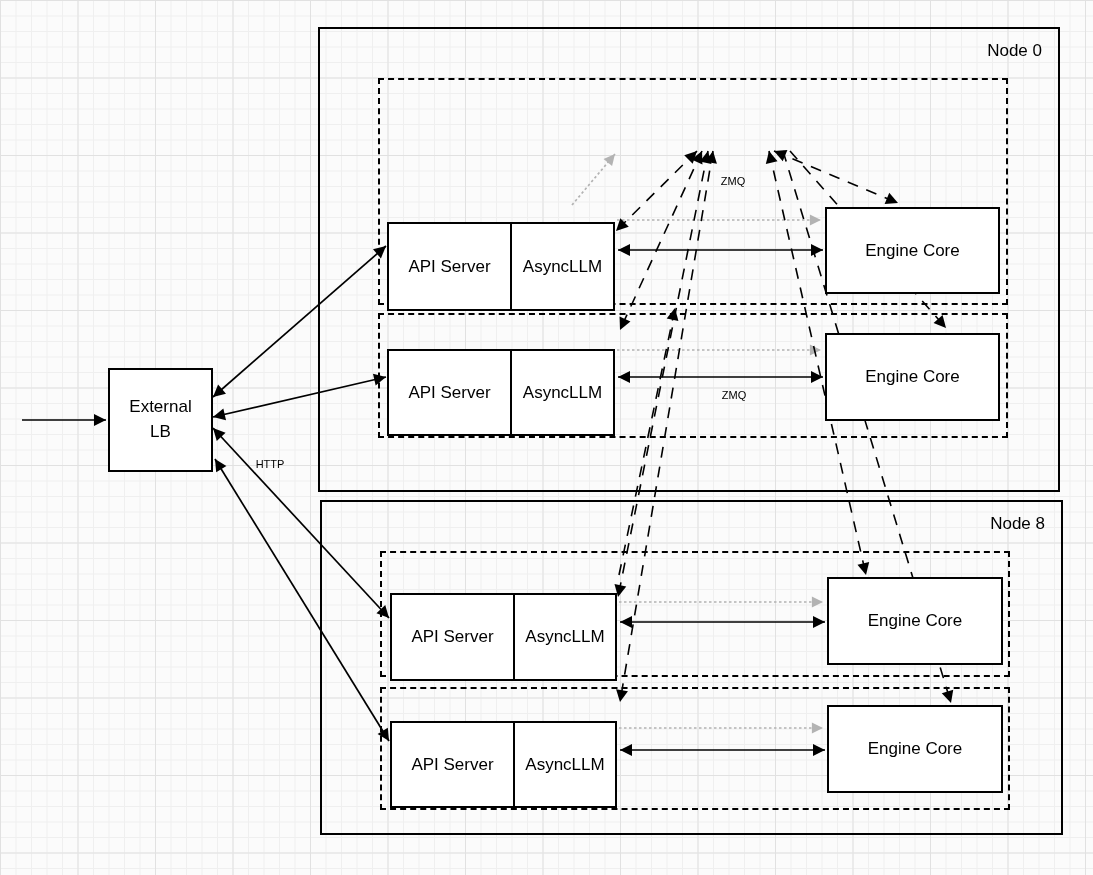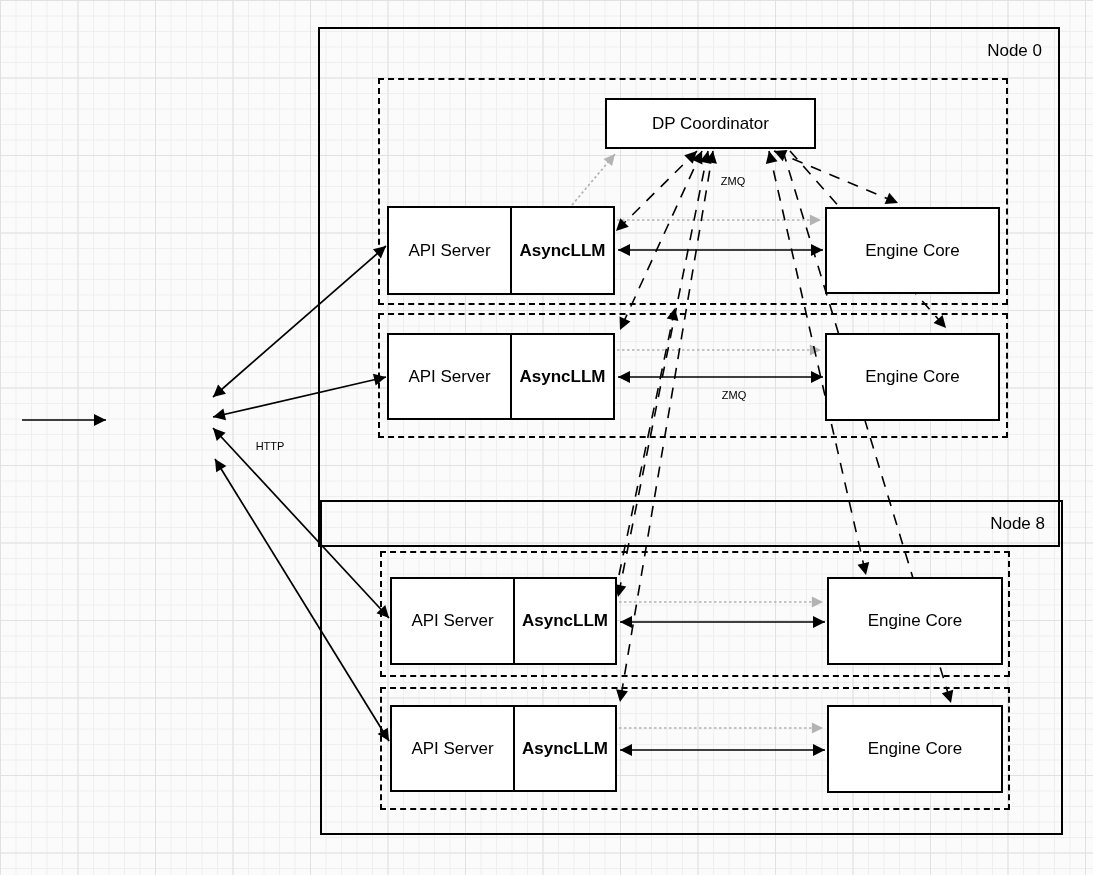--- a/index.html
+++ b/index.html
@@ -17,33 +17,33 @@
   .abs{position:absolute;box-sizing:border-box;}
   .node-frame{border:2px solid #000;background:transparent;z-index:1;}
   .node-label{position:absolute;top:12px;right:16px;font-size:17px;color:#000;white-space:nowrap;}
   .dashed-rect{border:2px dashed #000;background:transparent;z-index:1;}
   #connector-layer{position:absolute;left:0;top:0;width:1093px;height:875px;z-index:2;}
   .conn-solid{stroke:#000;stroke-width:1.7;fill:none;}
   .conn-dashed{stroke:#000;stroke-width:1.6;stroke-dasharray:11 9;fill:none;}
   .conn-dotted{stroke:#b3b3b3;stroke-width:1.7;stroke-dasharray:2.5 2.5;fill:none;}
   .box{border:2px solid #000;background:#fff;z-index:3;display:flex;align-items:center;justify-content:center;
        font-size:17px;color:#000;text-align:center;}
-  .api-group{display:flex;align-items:stretch;padding:0;}
+  .api-group{display:flex;align-items:stretch;padding:0;margin-top:16px;}
   .api-cell,.async-cell{display:flex;align-items:center;justify-content:center;}
   .api-cell{flex:0 0 121px;border-right:2px solid #000;}
-  .async-cell{flex:1 1 auto;font-weight:bold;}
+  .async-cell{flex:1 1 auto;}
   .edge-label{position:absolute;z-index:4;font-size:11px;color:#000;white-space:nowrap;transform:translate(-50%,-50%);}
   .lb-text{line-height:1.45;}
 </style>
 </head>
 <body>
 
 <div id="canvas">
 
-  <div class="abs node-frame" style="left: 318px; top: 27px; width: 742px; height: 520px;">
+  <div class="abs node-frame" style="left: 318px; top: 27px; width: 742px; height: 465px;">
     <span class="node-label">Node 0</span>
   </div>
   <div class="abs node-frame" style="left: 320px; top: 500px; width: 743px; height: 335px;">
     <span class="node-label">Node 8</span>
   </div>
 
   <div class="abs dashed-rect" style="left: 378px; top: 78px; width: 630px; height: 227px;"></div>
   <div class="abs dashed-rect" style="left: 378px; top: 313px; width: 630px; height: 125px;"></div>
   <div class="abs dashed-rect" style="left: 380px; top: 551px; width: 630px; height: 126px;"></div>
   <div class="abs dashed-rect" style="left: 380px; top: 687px; width: 630px; height: 123px;"></div>
@@ -78,24 +78,27 @@
       <line x1="702" y1="151" x2="620" y2="330" class="conn-dashed" marker-end="url(#ah-black)" marker-start="url(#ah-black-s)"></line>
       <line x1="708" y1="151" x2="618" y2="597" class="conn-dashed" marker-end="url(#ah-black)" marker-start="url(#ah-black-s)"></line>
       <line x1="713" y1="151" x2="620" y2="702" class="conn-dashed" marker-end="url(#ah-black)" marker-start="url(#ah-black-s)"></line>
       <line x1="619" y1="575" x2="675" y2="308" class="conn-dashed" marker-end="url(#ah-black)"></line>
       <line x1="774" y1="151" x2="898" y2="203" class="conn-dashed" marker-end="url(#ah-black)" marker-start="url(#ah-black-s)"></line>
       <line x1="790" y1="151" x2="946" y2="328" class="conn-dashed" marker-end="url(#ah-black)"></line>
       <line x1="769" y1="151" x2="866" y2="575" class="conn-dashed" marker-end="url(#ah-black)" marker-start="url(#ah-black-s)"></line>
       <line x1="783" y1="151" x2="951" y2="703" class="conn-dashed" marker-end="url(#ah-black)"></line>
     </svg>
 
-  <div class="abs box" style="left: 605px; top: 98px; width: 211px; height: 51px;">
-    <span>DP Coordinator</span>
+
+  <div class="abs box" style="left: 108px; top: 368px; width: 105px; height: 104px;">
+    <div class="lb-text">
+      <div>External</div>
+      <div>LB</div>
+    </div>
   </div>
-
 
   <div class="abs box api-group" style="left: 387px; top: 206px; width: 228px; height: 89px;">
     <div class="api-cell">
       <span>API Server</span>
     </div>
     <div class="async-cell">
       <span>AsyncLLM</span>
     </div>
   </div>
   <div class="abs box" style="left: 825px; top: 207px; width: 175px; height: 87px;">
@@ -131,17 +134,17 @@
       <span>API Server</span>
     </div>
     <div class="async-cell">
       <span>AsyncLLM</span>
     </div>
   </div>
   <div class="abs box" style="left: 827px; top: 705px; width: 176px; height: 88px;">
     <span>Engine Core</span>
   </div>
 
-  <span class="edge-label" style="left: 270px; top: 446px;">HTTP</span>
+  <span class="edge-label" style="left: 270px; top: 464px;">HTTP</span>
   <span class="edge-label" style="left: 733px; top: 181px;">ZMQ</span>
   <span class="edge-label" style="left: 734px; top: 395px;">ZMQ</span>
 
 </div>
 
 </body></html>

